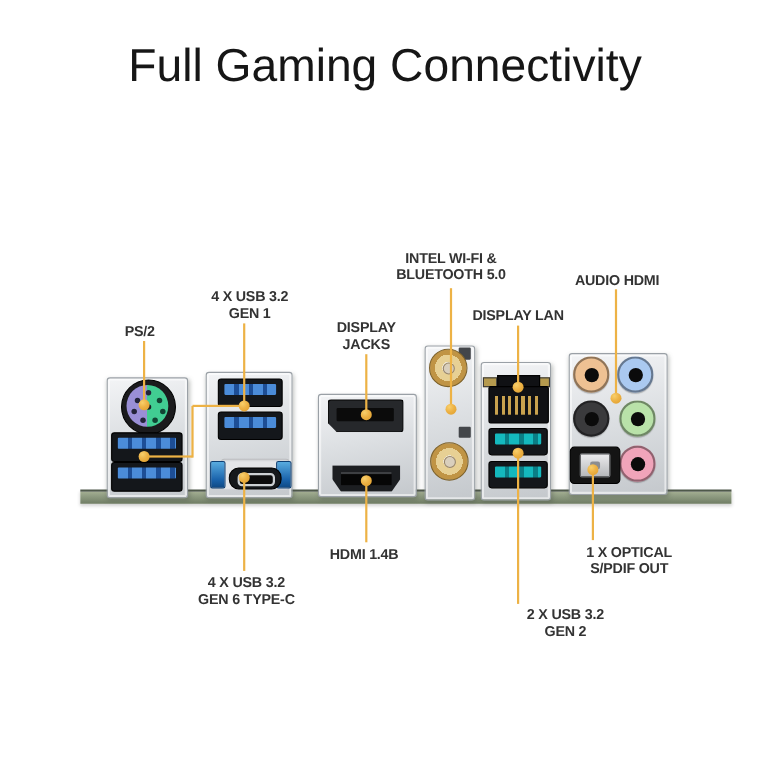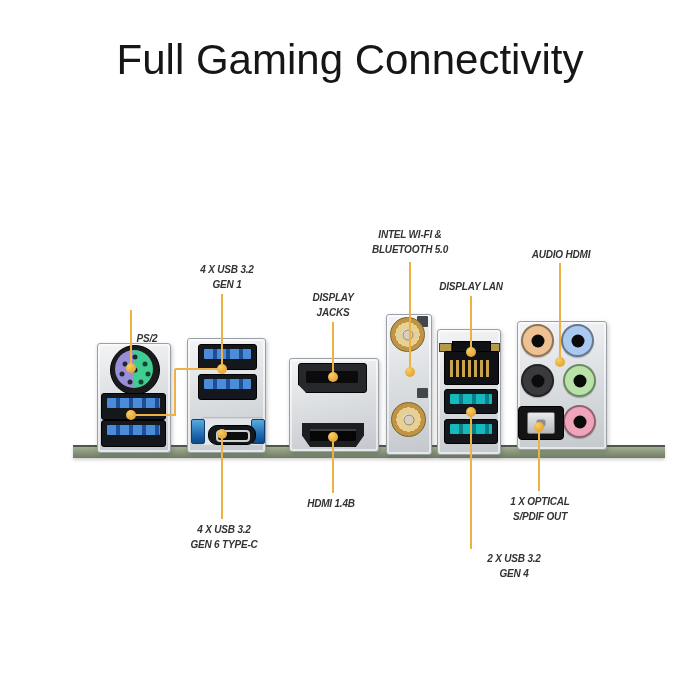--- a/index.html
+++ b/index.html
@@ -2,22 +2,22 @@
 <html style="--accent: #edb245; --accent_dark: #dd9c2a; --title_text: #161616; --label_text: #333333; --pcb_green: #8b987e; --usb_blue: #3c7fd0; --usb_teal: #14b9be; --ps2_purple: #9a8fd6; --ps2_green: #41cd92; --audio_orange: #eec193; --audio_light_blue: #aac9f0; --audio_black: #3a3a3c; --audio_green: #b9e2a9; --audio_pink: #f0a4ba;"><head>
 <meta charset="utf-8">
 <style>
   html,body{margin:0;padding:0;background:#fff;}
   .canvas{position:relative;width:700px;height:700px;background:#ffffff;overflow:hidden;
           font-family:"Liberation Sans",sans-serif;}
   .title{position:absolute;left:0;right:0;top:36px;text-align:center;font-size:42px;
          font-weight:400;color:var(--title_text);letter-spacing:0;z-index:5;}
   
   .lbl{position:absolute;transform:translateX(-50%);text-align:center;font-weight:bold;
-       font-size:10px;line-height:15px;color:var(--label_text);letter-spacing:-0.2px;
-       white-space:nowrap;z-index:6;font-style:italic;}
+       font-size:13px;line-height:15px;color:var(--label_text);letter-spacing:-0.2px;
+       white-space:nowrap;z-index:6;}
   .lbl .ln{display:block;}
   
   .vline{position:absolute;width:2px;background:var(--accent);z-index:3;}
   .hline{position:absolute;height:2px;background:var(--accent);z-index:3;}
   .dot{position:absolute;width:10px;height:10px;border-radius:50%;z-index:4;
        transform:translate(-50%,-50%);
        background:radial-gradient(circle at 35% 30%,#f8cf6b 0%,var(--accent) 45%,var(--accent_dark) 100%);}
   
   .pcb{position:absolute;left:73px;top:445px;width:592px;height:11px;z-index:1;
        background:linear-gradient(180deg,#a3ae92 0%,var(--pcb_green) 45%,#707d64 100%);
@@ -178,21 +178,21 @@
   <div class="dot" style="left:131px;top:415px;"></div>
   <div class="dot" style="left:333px;top:377px;"></div>
   <div class="dot" style="left:410px;top:372px;"></div>
   <div class="dot" style="left:471px;top:352px;"></div>
   <div class="dot" style="left:560px;top:362px;"></div>
   <div class="dot" style="left:333px;top:437px;"></div>
   <div class="dot" style="left:222px;top:434px;"></div>
   <div class="dot" style="left:471px;top:412px;"></div>
   <div class="dot" style="left:539px;top:427px;"></div>
 
-  <div class="lbl" style="left:147px;top:293px;margin-top:38px;">
+  <div class="lbl" style="left:127px;top:293px;">
     <span class="ln">PS/2</span>
   </div>
   <div class="lbl" style="left:227px;top:262px;">
     <span class="ln">4 X USB 3.2</span>
     <span class="ln">GEN 1</span>
   </div>
   <div class="lbl" style="left:333px;top:290px;">
     <span class="ln">DISPLAY</span>
     <span class="ln">JACKS</span>
   </div>
@@ -208,20 +208,20 @@
   </div>
   <div class="lbl" style="left:331px;top:496px;">
     <span class="ln">HDMI 1.4B</span>
   </div>
   <div class="lbl" style="left:224px;top:522px;">
     <span class="ln">4 X USB 3.2</span>
     <span class="ln">GEN 6 TYPE-C</span>
   </div>
   <div class="lbl" style="left:474px;top:551px;margin-left:40px;">
     <span class="ln">2 X USB 3.2</span>
-    <span class="ln">GEN 4</span>
-  </div>
-  <div class="lbl" style="left:540px;top:494px;">
+    <span class="ln">GEN 2</span>
+  </div>
+  <div class="lbl" style="left:572px;top:494px;">
     <span class="ln">1 X OPTICAL</span>
     <span class="ln">S/PDIF OUT</span>
   </div>
 
 </div>
 
 </body></html>

